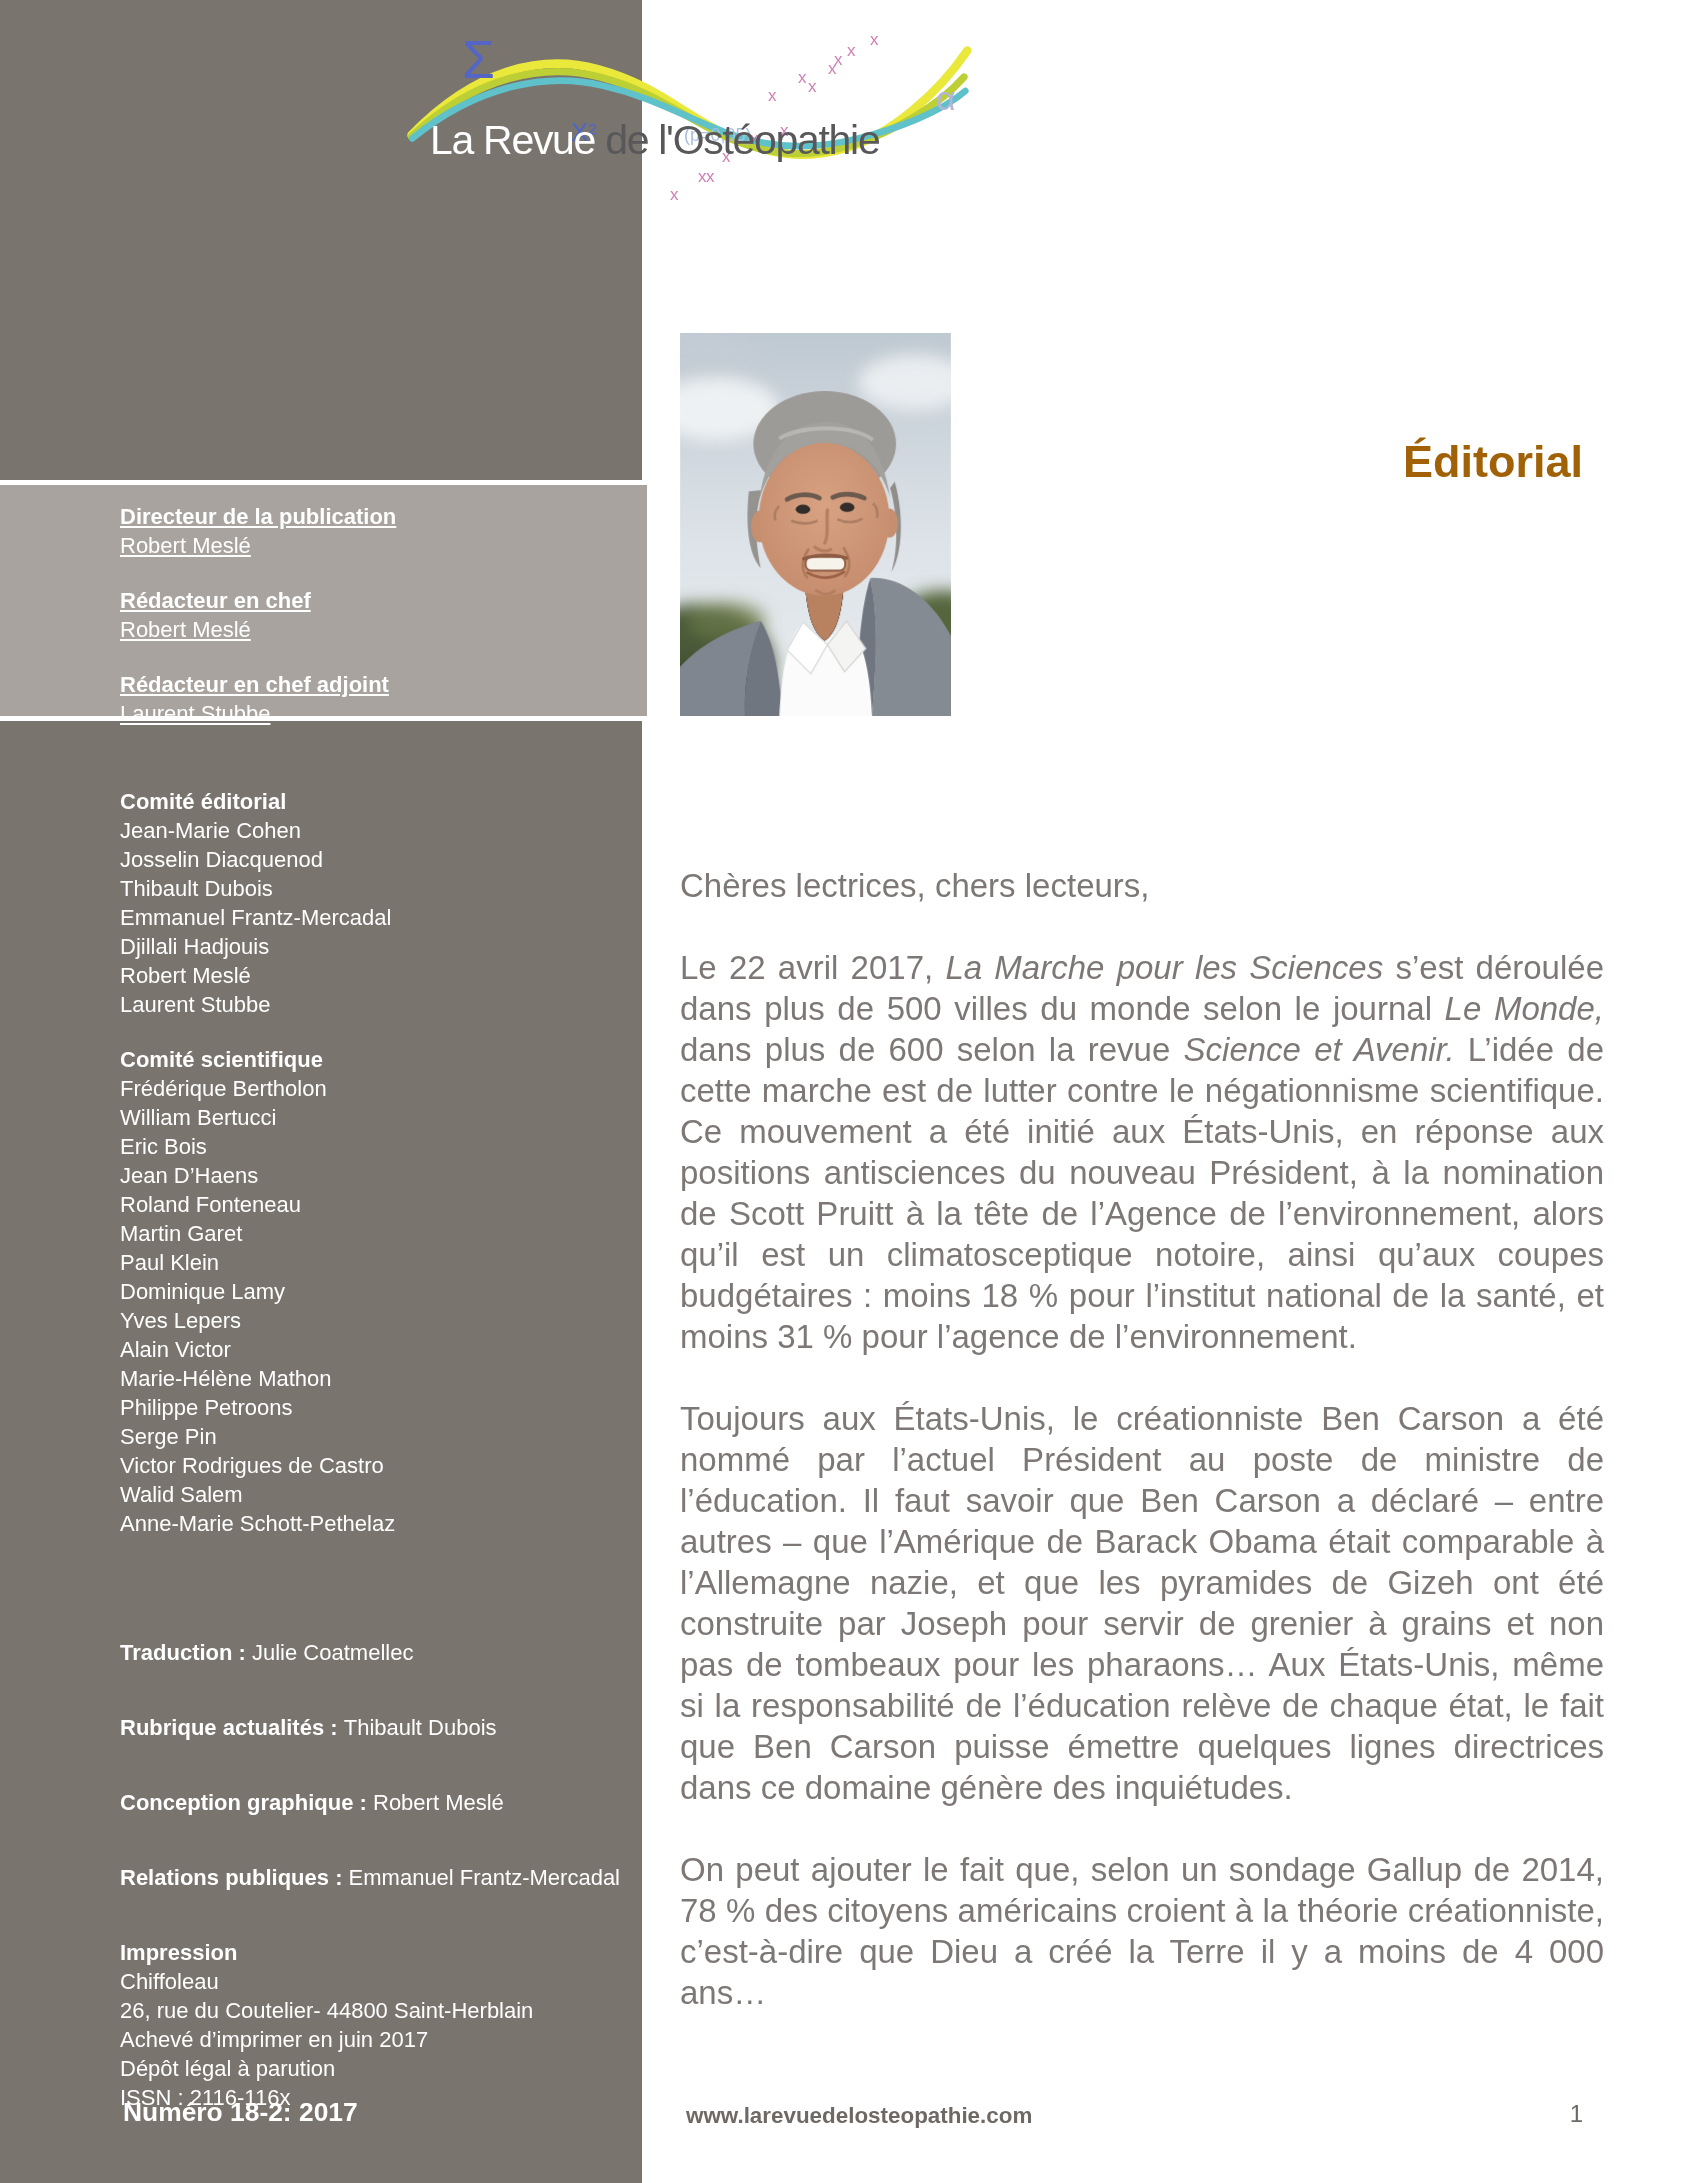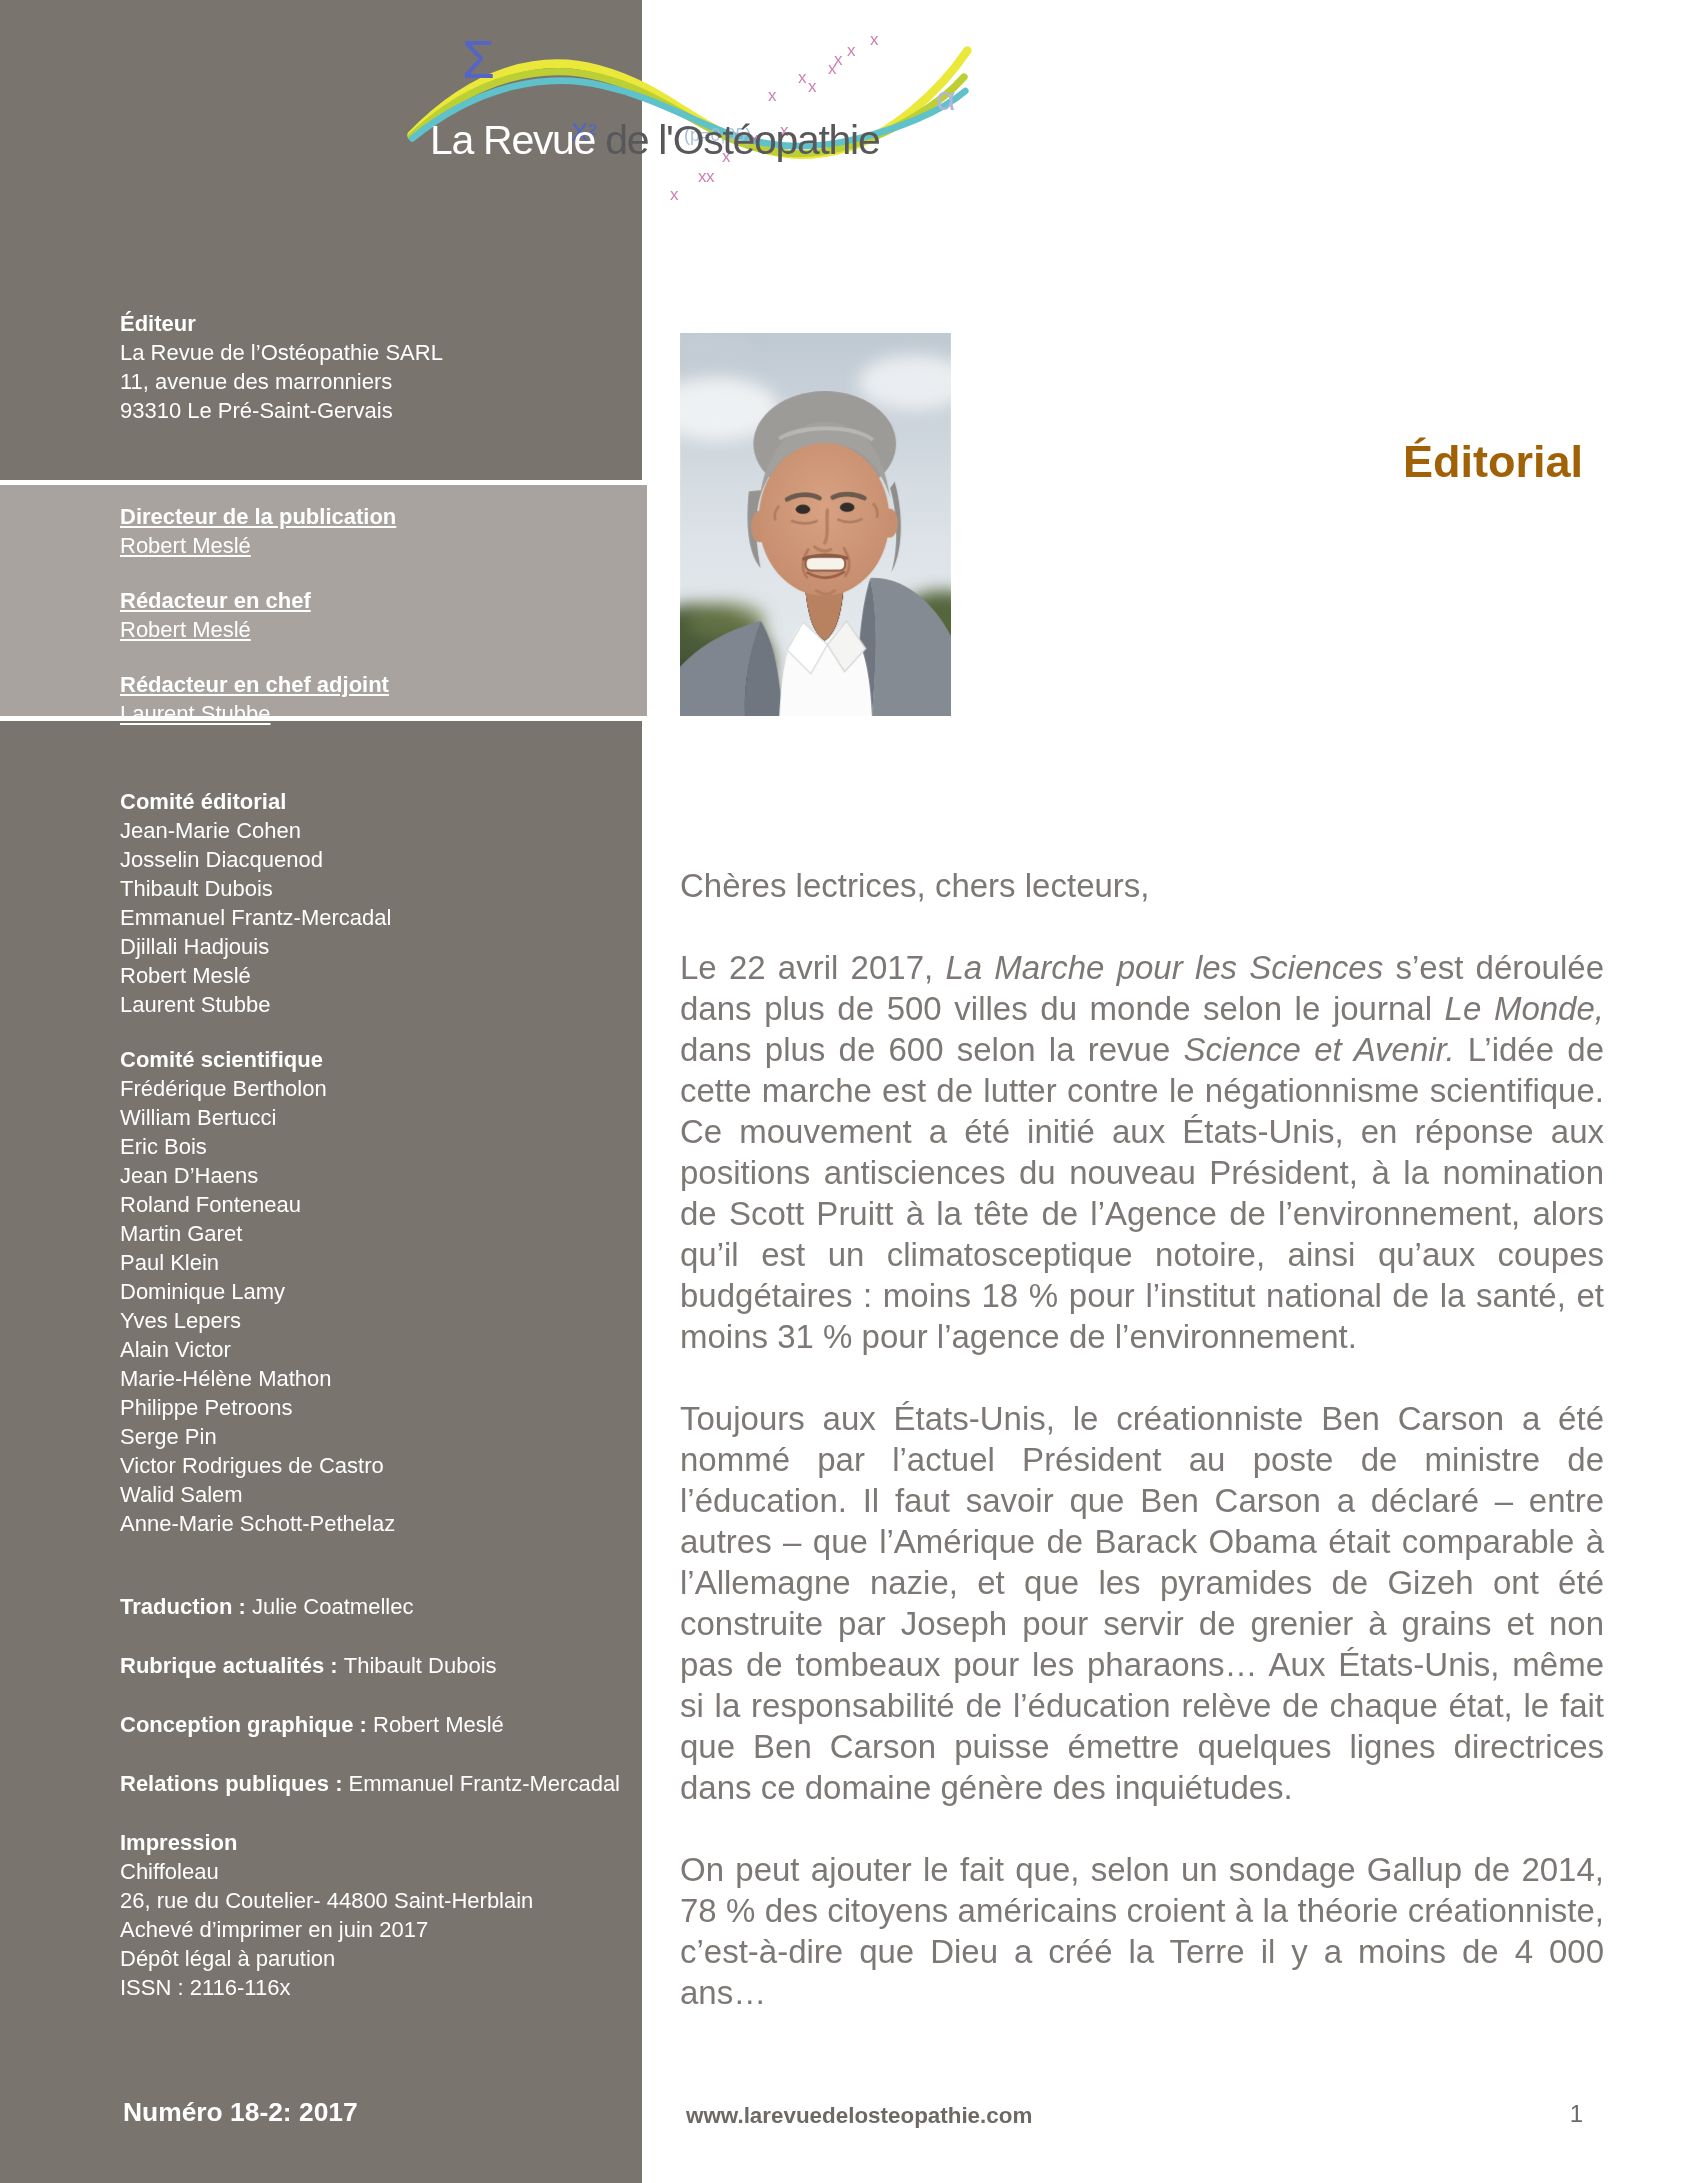--- a/index.html
+++ b/index.html
@@ -9,21 +9,21 @@
   
   .sidebar{position:absolute;left:0;top:0;width:642px;height:2183px;background:#7a746f;}
   .band{position:absolute;left:0;top:480px;width:647px;height:231px;background:#a8a39f;
         border-top:5.3px solid #ffffff;border-bottom:5.3px solid #ffffff;box-sizing:content-box;}
 
   .sb-block{position:absolute;left:120px;width:488px;color:#ffffff;
             font-size:22px;line-height:29px;}
   .sb-line{white-space:nowrap;}
   .sb-title{font-weight:bold;}
   .blocks-flow .blk{margin-bottom:26.4px;}
-  .credits-flow .blk{margin-bottom:30px;}
+  .credits-flow .blk{margin-bottom:30px;margin-top:46px;}
   .band-inner{padding:16.5px 0 0 120px;color:#ffffff;font-size:22px;line-height:29px;}
   .band-inner .blk{margin-bottom:26.4px;text-decoration:underline;}
 
   
   .logo-zone{position:absolute;left:0;top:0;width:1682px;height:264px;}
   .swoosh{position:absolute;left:370px;top:13.2px;}
   .brand{position:absolute;left:430px;top:86px;font-size:41px;letter-spacing:-1.3px;
          white-space:nowrap;font-weight:400;margin-top:31px;}
   .brand .b-left{color:#ffffff;}
   .brand .b-right{color:#58585a;}
@@ -95,28 +95,20 @@
         <span class="x-mark" style="left: 722px; top: 147px;">x</span>
         <span class="x-mark" style="left: 698px; top: 167px;">x</span>
         <span class="x-mark" style="left: 706px; top: 167px;">x</span>
         <span class="x-mark" style="left: 670px; top: 185px;">x</span>
       </div>
     <div class="brand">
       <span class="b-left">La Revue </span><span class="b-right">de l'Ostéopathie</span>
     </div>
   </div>
 
-  <div class="sb-block blocks-flow" id="editor-block" style="top:309px">
-      <div class="blk">
-        <div class="sb-line sb-title">Éditeur</div>
-        <div class="sb-line">La Revue de l’Ostéopathie SARL</div>
-        <div class="sb-line">11, avenue des marronniers</div>
-        <div class="sb-line">93310 Le Pré-Saint-Gervais</div>
-      </div>
-    </div>
   <div class="sb-block blocks-flow" id="committee-blocks" style="top:787px">
       <div class="blk">
         <div class="sb-line sb-title">Comité éditorial</div>
         <div class="sb-line">Jean-Marie Cohen</div>
         <div class="sb-line">Josselin Diacquenod</div>
         <div class="sb-line">Thibault Dubois</div>
         <div class="sb-line">Emmanuel Frantz-Mercadal</div>
         <div class="sb-line">Djillali Hadjouis</div>
         <div class="sb-line">Robert Meslé</div>
         <div class="sb-line">Laurent Stubbe</div>

